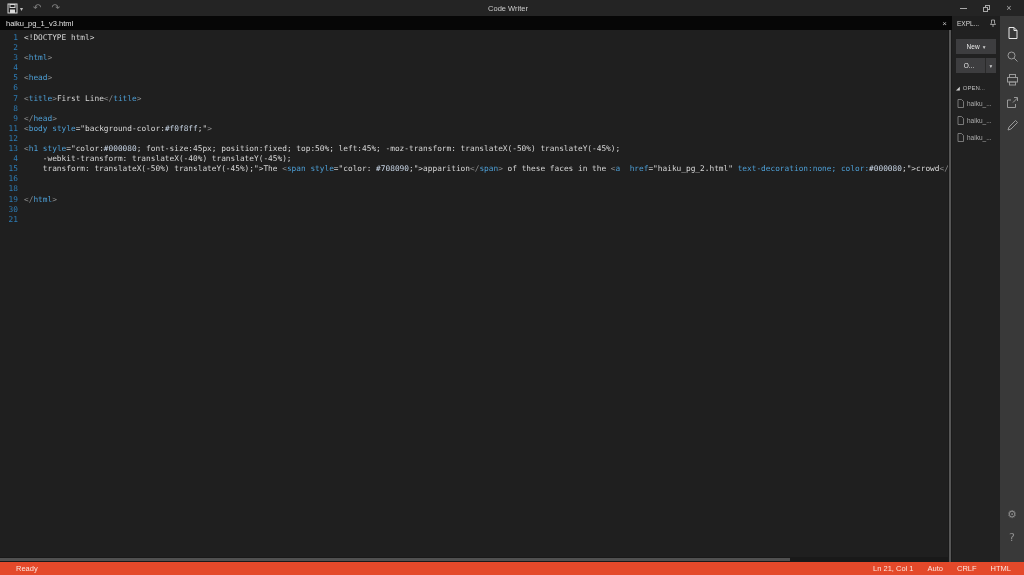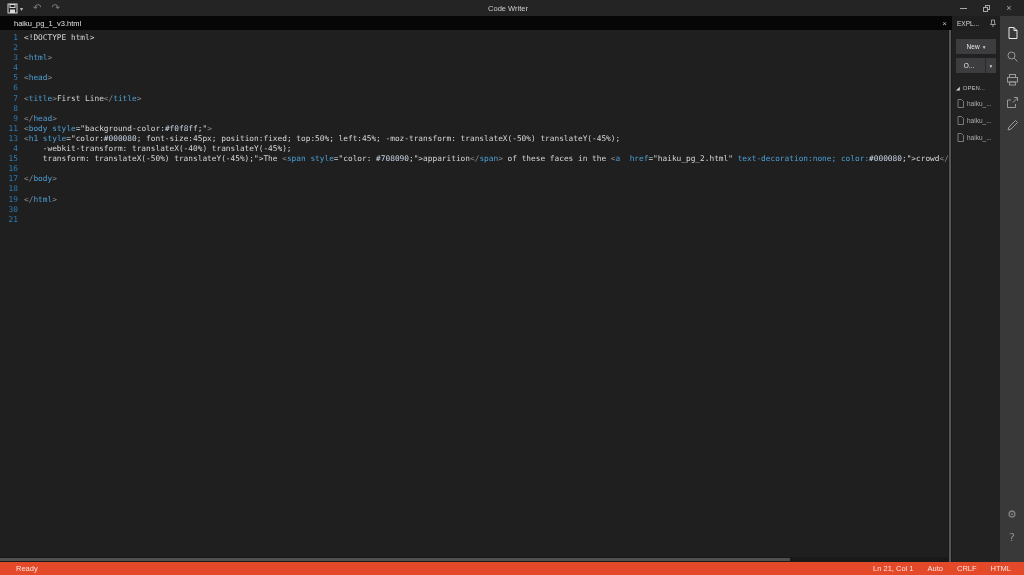--- a/index.html
+++ b/index.html
@@ -20,21 +20,21 @@
   .restore-glyph { position:relative; width:7px; height:7px; }
   .restore-glyph .r1 { position:absolute; right:0; top:0; width:5px; height:5px; border:1px solid #a8a8a8; }
   .restore-glyph .r2 { position:absolute; left:0; bottom:0; width:5px; height:5px; border:1px solid #a8a8a8; background:#242424; }
   .close-glyph { font-size:9px; color:#a8a8a8; line-height:9px; }
 
   
   .content { flex:1 1 auto; display:flex; min-height:0; }
   .editor-col { width:952px; flex:0 0 auto; display:flex; flex-direction:column; }
 
   .tabstrip { height:14px; background:#060606; display:flex; align-items:center; position:relative; flex:0 0 auto; }
-  .tab { padding-left:14px; font-size:7.5px; color:#e2e2e2;text-align:right; }
+  .tab { padding-left:6px; font-size:7.5px; color:#e2e2e2;text-align:right; }
   .tab-close { position:absolute; right:5px; top:0; height:14px; display:flex; align-items:center; color:#bdbdbd; font-size:8px; }
 
   .editor-body { flex:1 1 auto; display:flex; min-height:0; }
   .code-zone { width:948px; display:flex; flex-direction:column; background:#1f1f1f; }
   .code-scroll { flex:1 1 auto; overflow:hidden; padding-top:3px; }
   .crow { display:flex; line-height:10.1px; font-family:"DejaVu Sans Mono", monospace; font-size:7.8px; white-space:pre; }
   .ln { width:18px; flex:0 0 auto; text-align:right; color:#2d7cb5; }
   .ctext { padding-left:6px; }
   .c-t { color:#4d9fd6; }
   .c-x { color:#d6d6d6; }
@@ -120,25 +120,25 @@
               <div class="crow"><span class="ln">1</span><span class="ctext"><span class="c-x">&lt;!DOCTYPE html&gt;</span></span></div>
               <div class="crow"><span class="ln">2</span><span class="ctext"></span></div>
               <div class="crow"><span class="ln">3</span><span class="ctext"><span class="c-p">&lt;</span><span class="c-t">html</span><span class="c-p">&gt;</span></span></div>
               <div class="crow"><span class="ln">4</span><span class="ctext"></span></div>
               <div class="crow"><span class="ln">5</span><span class="ctext"><span class="c-p">&lt;</span><span class="c-t">head</span><span class="c-p">&gt;</span></span></div>
               <div class="crow"><span class="ln">6</span><span class="ctext"></span></div>
               <div class="crow"><span class="ln">7</span><span class="ctext"><span class="c-p">&lt;</span><span class="c-t">title</span><span class="c-p">&gt;</span><span class="c-x">First Line</span><span class="c-p">&lt;/</span><span class="c-t">title</span><span class="c-p">&gt;</span></span></div>
               <div class="crow"><span class="ln">8</span><span class="ctext"></span></div>
               <div class="crow"><span class="ln">9</span><span class="ctext"><span class="c-p">&lt;/</span><span class="c-t">head</span><span class="c-p">&gt;</span></span></div>
               <div class="crow"><span class="ln">11</span><span class="ctext"><span class="c-p">&lt;</span><span class="c-t">body</span><span class="c-x"> </span><span class="c-t">style</span><span class="c-x">="background-color:</span><span class="c-u">#f0f8ff</span><span class="c-x">;"</span><span class="c-p">&gt;</span></span></div>
+              <div class="crow"><span class="ln">12</span><span class="ctext"></span></div>
               <div class="crow"><span class="ln">13</span><span class="ctext"><span class="c-p">&lt;</span><span class="c-t">h1</span><span class="c-x"> </span><span class="c-t">style</span><span class="c-x">="color:</span><span class="c-u">#000080</span><span class="c-x">; font-size:45px; position:fixed; top:50%; left:45%; -moz-transform: translateX(-50%) translateY(-45%);</span></span></div>
               <div class="crow"><span class="ln">4</span><span class="ctext"><span class="c-x">    -webkit-transform: translateX(-40%) translateY(-45%);</span></span></div>
               <div class="crow"><span class="ln">15</span><span class="ctext"><span class="c-x">    transform: translateX(-50%) translateY(-45%);"&gt;The </span><span class="c-p">&lt;</span><span class="c-t">span</span><span class="c-x"> </span><span class="c-t">style</span><span class="c-x">="color: </span><span class="c-u">#708090</span><span class="c-x">;"&gt;apparition</span><span class="c-p">&lt;/</span><span class="c-t">span</span><span class="c-p">&gt;</span><span class="c-x"> of these faces in the </span><span class="c-p">&lt;</span><span class="c-t">a</span><span class="c-x">  </span><span class="c-t">href</span><span class="c-x">="haiku_pg_2.html" </span><span class="c-t">text-decoration:none;</span><span class="c-x"> </span><span class="c-t">color:</span><span class="c-u">#000080</span><span class="c-x">;"&gt;crowd</span><span class="c-p">&lt;/</span></span></div>
               <div class="crow"><span class="ln">16</span><span class="ctext"></span></div>
-              <div class="crow"><span class="ln">17</span><span class="ctext"><span class="c-p">&lt;/</span><span class="c-t">body</span><span class="c-p">&gt;</span></span></div>
               <div class="crow"><span class="ln">18</span><span class="ctext"></span></div>
               <div class="crow"><span class="ln">19</span><span class="ctext"><span class="c-p">&lt;/</span><span class="c-t">html</span><span class="c-p">&gt;</span></span></div>
               <div class="crow"><span class="ln">30</span><span class="ctext"></span></div>
               <div class="crow"><span class="ln">21</span><span class="ctext"></span></div>
             </div>
           <div class="hscrollbar">
             <div class="hthumb"></div>
           </div>
         </div>
         <div class="vscrollbar">

